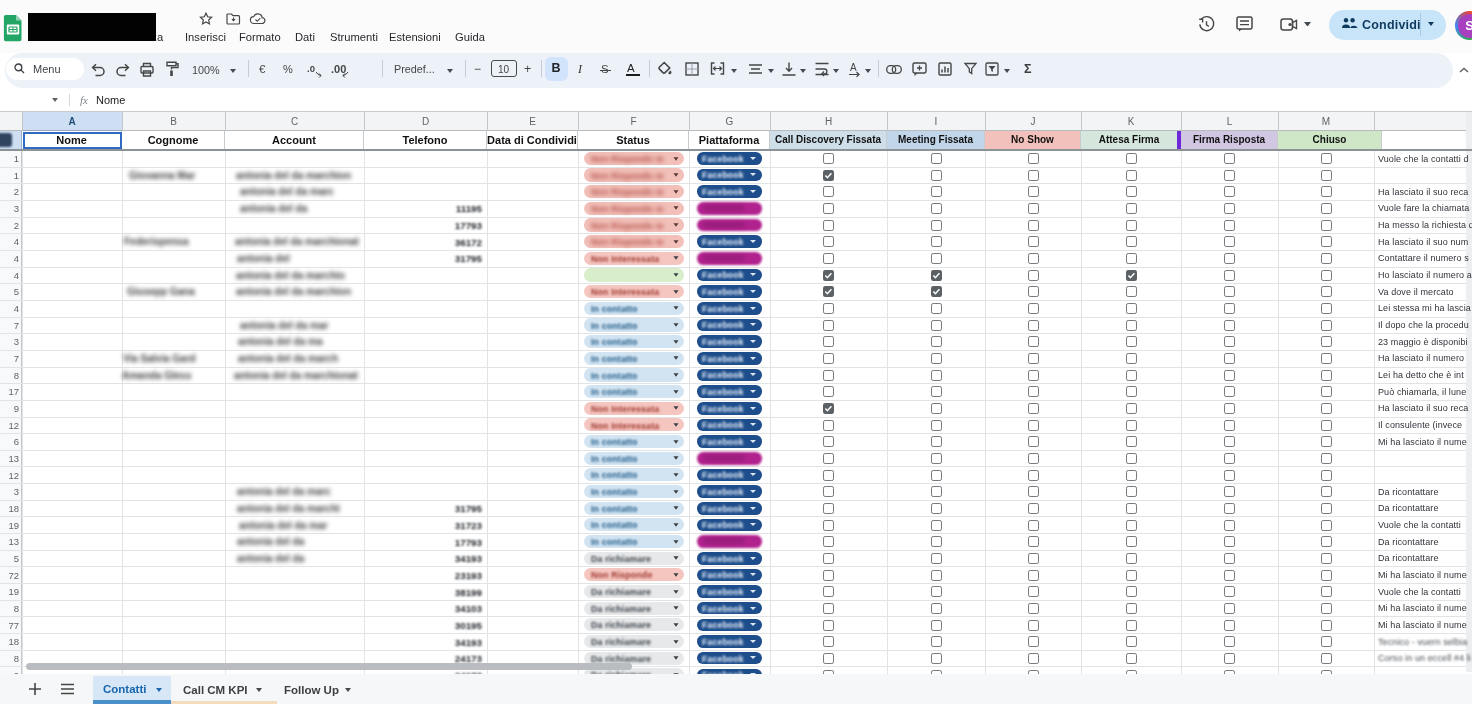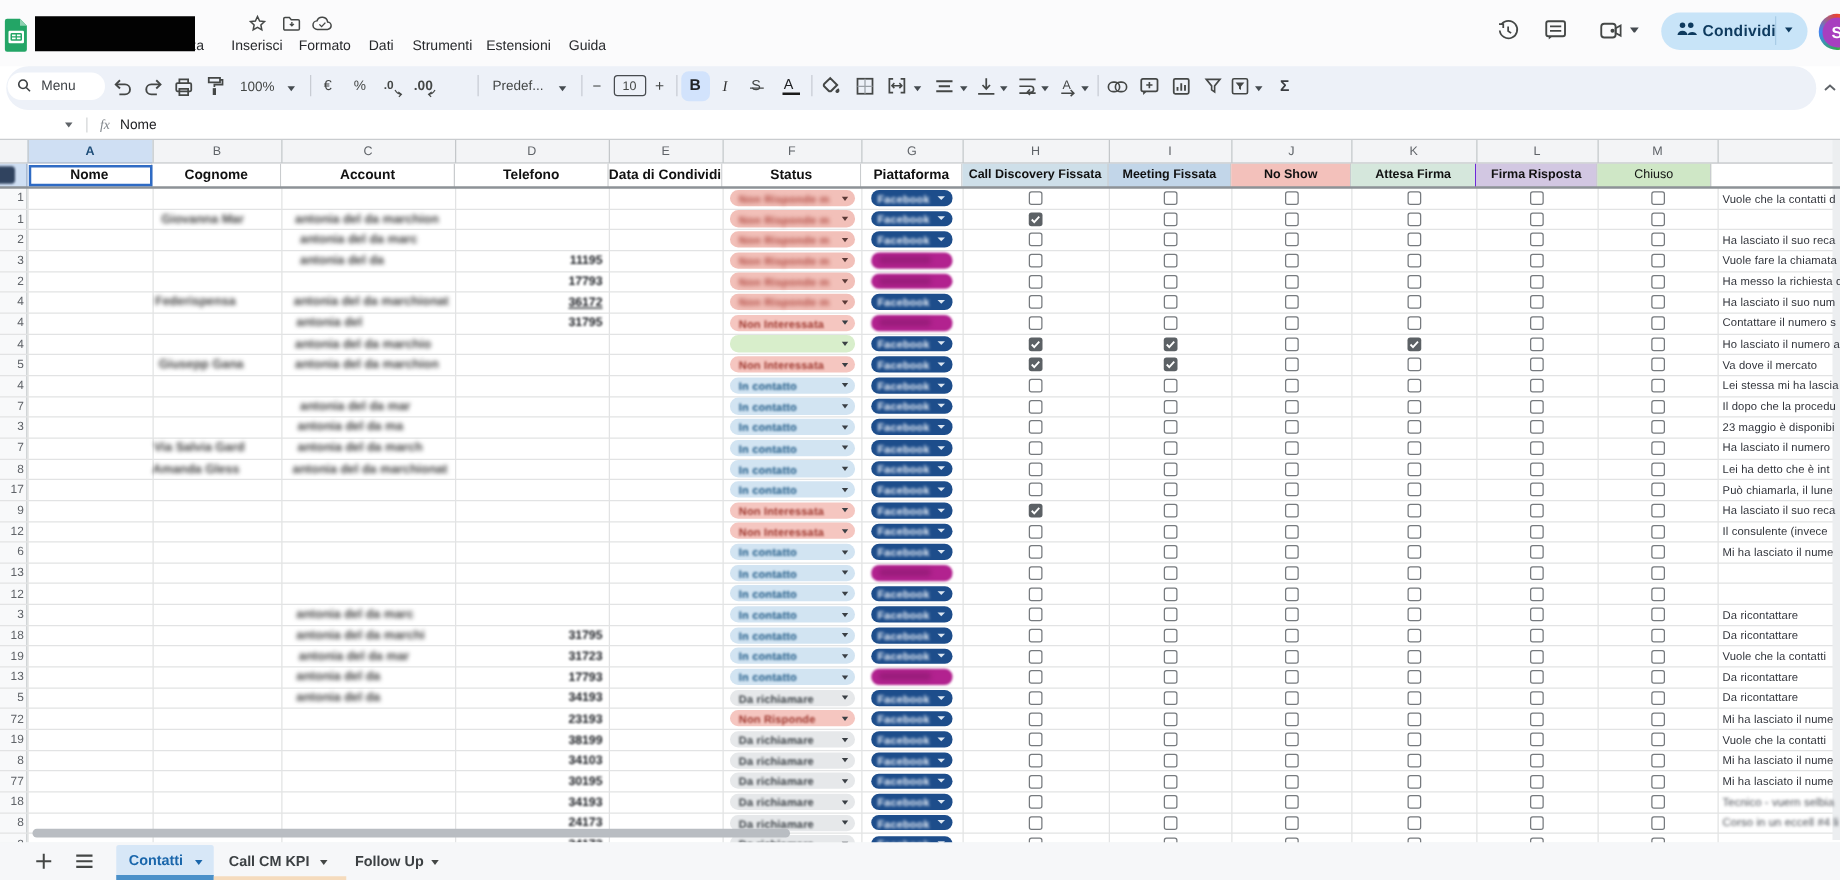--- a/index.html
+++ b/index.html
@@ -220,23 +220,23 @@
 <div class="" style="left:22px;top:131px;width:100px;height:18.900000000000006px;background:#ffffff;border-right:1px solid #c9ccce;text-align:center;font-weight:700;font-size:11px;color:#111;line-height:18.900000000000006px;filter:blur(0.45px);">Nome</div>
 <div class="" style="left:122px;top:131px;width:103px;height:18.900000000000006px;background:#ffffff;border-right:1px solid #c9ccce;text-align:center;font-weight:700;font-size:11px;color:#111;line-height:18.900000000000006px;filter:blur(0.45px);">Cognome</div>
 <div class="" style="left:225px;top:131px;width:139px;height:18.900000000000006px;background:#ffffff;border-right:1px solid #c9ccce;text-align:center;font-weight:700;font-size:11px;color:#111;line-height:18.900000000000006px;filter:blur(0.45px);">Account</div>
 <div class="" style="left:364px;top:131px;width:123px;height:18.900000000000006px;background:#ffffff;border-right:1px solid #c9ccce;text-align:center;font-weight:700;font-size:11px;color:#111;line-height:18.900000000000006px;filter:blur(0.45px);">Telefono</div>
 <div class="" style="left:487px;top:131px;width:91px;height:18.900000000000006px;background:#ffffff;border-right:1px solid #c9ccce;text-align:center;font-weight:700;font-size:11px;color:#111;line-height:18.900000000000006px;filter:blur(0.45px);">Data di Condividi</div>
 <div class="" style="left:578px;top:131px;width:111px;height:18.900000000000006px;background:#ffffff;border-right:1px solid #c9ccce;text-align:center;font-weight:700;font-size:11px;color:#111;line-height:18.900000000000006px;filter:blur(0.45px);">Status</div>
 <div class="" style="left:689px;top:131px;width:81px;height:18.900000000000006px;background:#ffffff;border-right:1px solid #c9ccce;text-align:center;font-weight:700;font-size:11px;color:#111;line-height:18.900000000000006px;filter:blur(0.45px);">Piattaforma</div>
 <div class="" style="left:770px;top:131px;width:117px;height:18.900000000000006px;background:#cedfe9;border-right:1px solid #c9ccce;text-align:center;font-weight:700;font-size:10px;color:#111;line-height:18.900000000000006px;filter:blur(0.45px);">Call Discovery Fissata</div>
 <div class="" style="left:887px;top:131px;width:98px;height:18.900000000000006px;background:#c2d6e9;border-right:1px solid #c9ccce;text-align:center;font-weight:700;font-size:10px;color:#111;line-height:18.900000000000006px;filter:blur(0.45px);">Meeting Fissata</div>
 <div class="" style="left:985px;top:131px;width:96px;height:18.900000000000006px;background:#f3c1bb;border-right:1px solid #c9ccce;text-align:center;font-weight:700;font-size:10px;color:#111;line-height:18.900000000000006px;filter:blur(0.45px);">No Show</div>
-<div class="" style="left:1081px;top:131px;width:100px;height:32px;background:#d5e7dc;border-right:1px solid #6d28d9;text-align:center;font-weight:700;font-size:10px;color:#111;line-height:18.900000000000006px;filter:blur(0.45px);">Attesa Firma</div>
+<div class="" style="left:1081px;top:131px;width:100px;height:32px;background:#d5e7dc;border-right:4px solid #6d28d9;text-align:center;font-weight:700;font-size:10px;color:#111;line-height:18.900000000000006px;filter:blur(0.45px);">Attesa Firma</div>
 <div class="" style="left:1181px;top:131px;width:97px;height:18.900000000000006px;background:#d2c7e2;border-right:1px solid #c9ccce;text-align:center;font-weight:700;font-size:10px;color:#111;line-height:18.900000000000006px;filter:blur(0.45px);">Firma Risposta</div>
-<div class="" style="left:1278px;top:131px;width:91px;height:18.900000000000006px;background:#cfe7c6;border-right:1px solid #c9ccce;text-align:center;font-weight:400;font-size:10px;color:#111;line-height:18.900000000000006px;filter:blur(0.45px);">Chiuso</div>
+<div class="" style="left:1278px;top:131px;width:104px;height:18.900000000000006px;background:#cfe7c6;border-right:1px solid #c9ccce;text-align:center;font-weight:700;font-size:10px;color:#111;line-height:18.900000000000006px;filter:blur(0.45px);">Chiuso</div>
 <div class="" style="left:0px;top:131px;width:22px;height:18.900000000000006px;background:#cfdff3;border-right:1px solid #9db0c9;"></div>
 <div class="" style="left:-8px;top:133px;width:20px;height:14px;background:#30435f;border-radius:3px;filter:blur(1px);"></div>
 <div class="" style="left:22.5px;top:131.5px;width:99px;height:17.900000000000006px;border:2px solid #2f6bc4;background:transparent;z-index:5;"></div>
 <div class="" style="left:0px;top:149.1px;width:1472px;height:1.6px;background:#8d9297;z-index:4;"></div>
 <div class="" style="left:0px;top:149.9px;width:1472px;height:524.1px;background:#ffffff;"></div>
 <div class="" style="left:0px;top:149.9px;width:22px;height:524.1px;background:#f8f9fa;border-right:1px solid #c4c7ca;"></div>
 <div class="" style="left:0px;top:166.56300000000002px;width:1472px;height:1px;background:#e2e3e4;"></div>
 <div class="" style="left:0px;top:153.1px;font-size:9.5px;color:#5f6368;font-weight:400;white-space:nowrap;width:19px;text-align:right;filter:blur(0.4px);">1</div>
 <div class="" style="left:0px;top:183.22600000000003px;width:1472px;height:1px;background:#e2e3e4;"></div>
 <div class="" style="left:0px;top:169.763px;font-size:9.5px;color:#5f6368;font-weight:400;white-space:nowrap;width:19px;text-align:right;filter:blur(0.4px);">1</div>
@@ -330,21 +330,21 @@
 <div style="left:238px;top:336.393px;width:93px;font-size:10px;color:#3e3e3e;white-space:nowrap;overflow:hidden;filter:blur(1.9px);font-weight:700;">antonia del da ma</div>
 <div style="left:238px;top:353.056px;width:107px;font-size:10px;color:#3e3e3e;white-space:nowrap;overflow:hidden;filter:blur(1.9px);font-weight:700;">antonia del da march</div>
 <div style="left:234px;top:369.719px;width:132px;font-size:10px;color:#3e3e3e;white-space:nowrap;overflow:hidden;filter:blur(1.9px);font-weight:700;">antonia del da marchionat</div>
 <div style="left:237px;top:486.35999999999996px;width:99px;font-size:10px;color:#3e3e3e;white-space:nowrap;overflow:hidden;filter:blur(1.9px);font-weight:700;">antonia del da marc</div>
 <div style="left:237px;top:503.02299999999997px;width:112px;font-size:10px;color:#3e3e3e;white-space:nowrap;overflow:hidden;filter:blur(1.9px);font-weight:700;">antonia del da marchi</div>
 <div style="left:239px;top:519.686px;width:96px;font-size:10px;color:#3e3e3e;white-space:nowrap;overflow:hidden;filter:blur(1.9px);font-weight:700;">antonia del da mar</div>
 <div style="left:237px;top:536.349px;width:82px;font-size:10px;color:#3e3e3e;white-space:nowrap;overflow:hidden;filter:blur(1.9px);font-weight:700;">antonia del da </div>
 <div style="left:237px;top:553.0120000000001px;width:82px;font-size:10px;color:#3e3e3e;white-space:nowrap;overflow:hidden;filter:blur(1.9px);font-weight:700;">antonia del da </div>
 <div class="num" style="left:432px;top:203.28900000000002px;width:50px;">11195</div>
 <div class="num" style="left:432px;top:219.95200000000003px;width:50px;">17793</div>
-<div class="num" style="left:432px;top:236.615px;width:50px;text-decoration:underline;">36172</div>
+<div class="num" style="left:432px;top:236.615px;width:50px;">36172</div>
 <div class="num" style="left:432px;top:253.27800000000002px;width:50px;">31795</div>
 <div class="num" style="left:432px;top:503.22299999999996px;width:50px;">31795</div>
 <div class="num" style="left:432px;top:519.886px;width:50px;">31723</div>
 <div class="num" style="left:432px;top:536.549px;width:50px;">17793</div>
 <div class="num" style="left:432px;top:553.212px;width:50px;">34193</div>
 <div class="num" style="left:432px;top:569.875px;width:50px;">23193</div>
 <div class="num" style="left:432px;top:586.538px;width:50px;">38199</div>
 <div class="num" style="left:432px;top:603.201px;width:50px;">34103</div>
 <div class="num" style="left:432px;top:619.864px;width:50px;">30195</div>
 <div class="num" style="left:432px;top:636.527px;width:50px;">34193</div>

